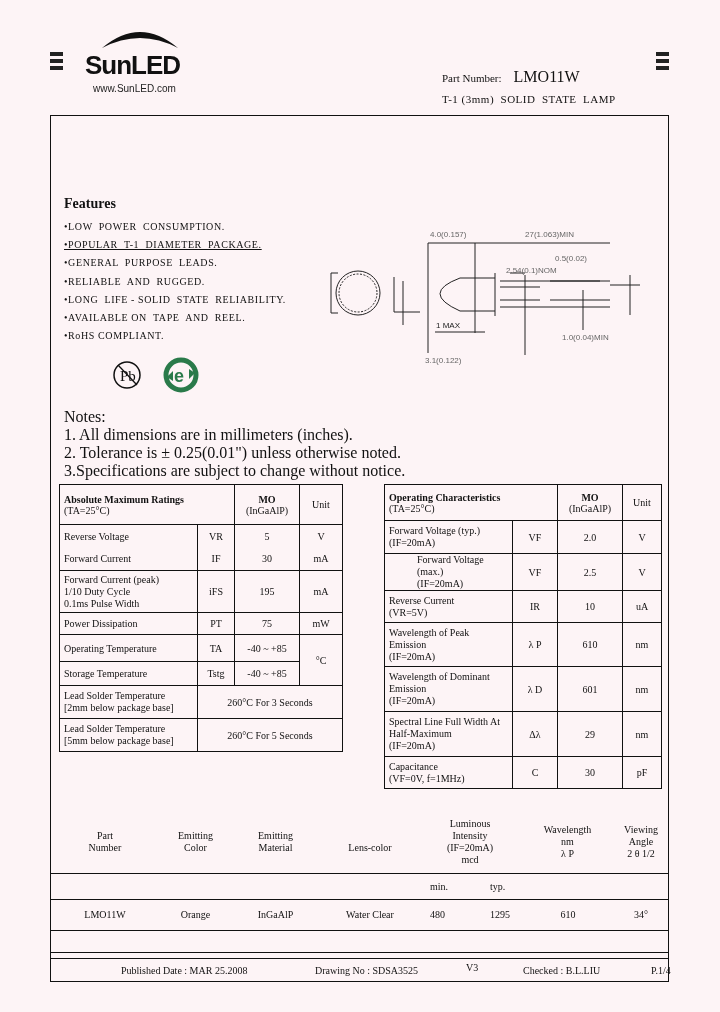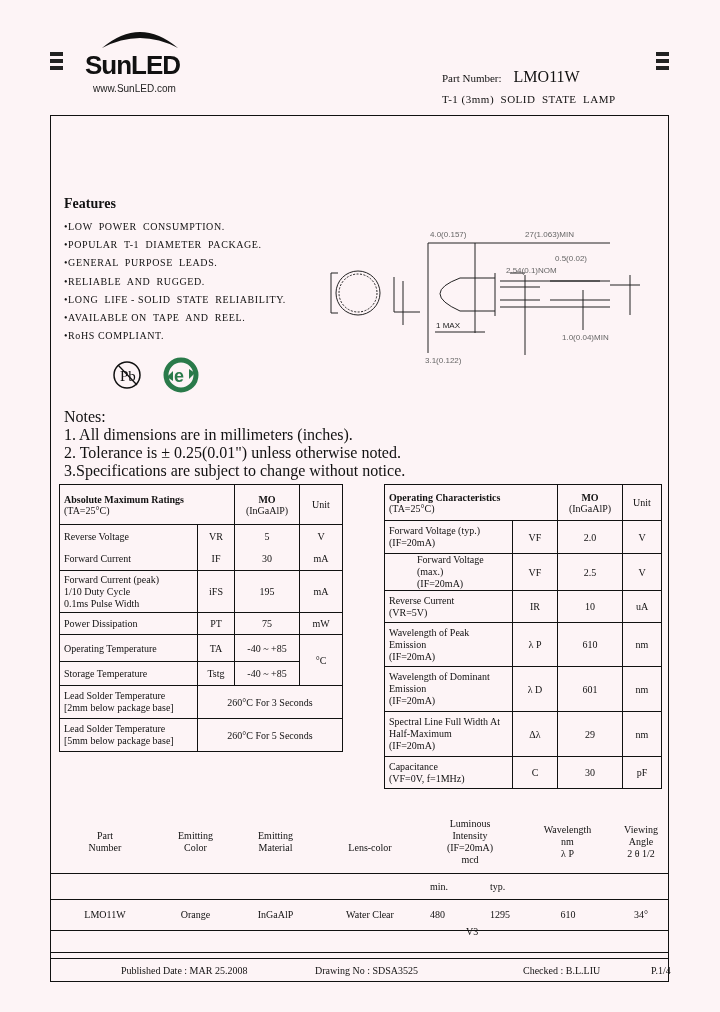--- a/index.html
+++ b/index.html
@@ -55,21 +55,21 @@
   <span class="pn-label">Part Number:</span>
   <span class="pn-value" style="margin-left:8px;">LMO11W</span>
 </div>
 <div class="abs subtitle" style="left:442px;top:93px;white-space:pre;">T-1 (3mm)  SOLID  STATE  LAMP</div>
 
 <div class="frame"></div>
 
 <div class="abs features-title" style="left:64px;top:196px;">Features</div>
 <div class="abs" style="left:64px;top:218px;">
   <div class="feat" style="white-space:pre;">•LOW  POWER  CONSUMPTION.</div>
-  <div class="feat" style="white-space:pre;">•POPULAR  T-1  DIAMETER  PACKAGE.</div>
+  <div class="feat" style="white-space:pre;text-decoration:underline;">•POPULAR  T-1  DIAMETER  PACKAGE.</div>
   <div class="feat" style="white-space:pre;">•GENERAL  PURPOSE  LEADS.</div>
   <div class="feat" style="white-space:pre;">•RELIABLE  AND  RUGGED.</div>
   <div class="feat" style="white-space:pre;">•LONG  LIFE - SOLID  STATE  RELIABILITY.</div>
   <div class="feat" style="white-space:pre;">•AVAILABLE ON  TAPE  AND  REEL.</div>
   <div class="feat" style="white-space:pre;">•RoHS COMPLIANT.</div>
 </div>
 
 <svg class="abs" style="left:112px;top:360px;" width="30" height="30">
   <circle cx="15" cy="15" r="13" fill="none" stroke="#111" stroke-width="1.5"></circle>
   <text x="8" y="21" font-family="Liberation Serif, serif" font-size="15" fill="#111">Pb</text>
@@ -296,15 +296,15 @@
   <div class="abs" style="left:500px;top:91px;width:36px;text-align:center;">610</div>
   <div class="abs" style="left:576px;top:91px;width:30px;text-align:center;">34°</div>
 
   <div class="hline" style="left:0;top:112px;width:619px;"></div>
   <div class="hline" style="left:0;top:134px;width:619px;"></div>
   <div class="hline" style="left:0;top:140px;width:619px;"></div>
 </div>
 
 <div class="abs footer" style="left:73px;top:965px;">Published Date : MAR  25.2008</div>
 <div class="abs footer" style="left:267px;top:965px;">Drawing No : SDSA3525</div>
-<div class="abs footer" style="left:418px;top:926px;">V3</div>
+<div class="abs footer" style="left:418px;top:962px;">V3</div>
 <div class="abs footer" style="left:475px;top:965px;">Checked : B.L.LIU</div>
 <div class="abs footer" style="left:603px;top:965px;">P.1/4</div>
 
 </body></html>

